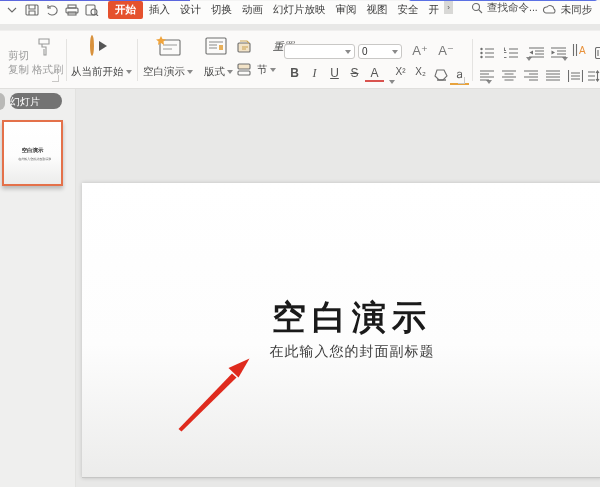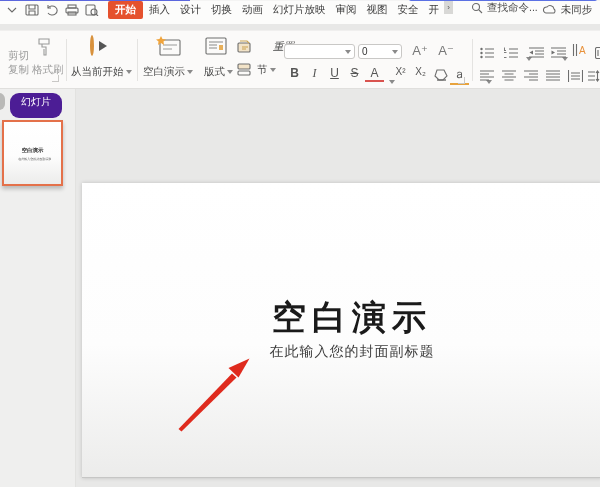--- a/index.html
+++ b/index.html
@@ -38,21 +38,21 @@
   #ribbon svg { stroke:#6e6e6e; fill:none; stroke-width:1.1; }
   .playcirc { width:22px; height:22px; border:2px solid #d8913c; border-radius:50%; position:relative; }
   .playcirc .tri { position:absolute; left:7px; top:4px; width:0; height:0; border:5px solid transparent; border-left:8px solid #555; }
   .combo { background:#fff; border:1px solid #c9c8c6; border-radius:3px; height:15px; display:flex; align-items:center; padding:0 3px; font-size:10px; color:#333; }
   .combo .caret { margin-left:auto; }
   .charbtn { font-size:12px; color:#555; width:19px; text-align:center; display:inline-block; }
   .corner { width:7px; height:7px; border-right:1px solid #c9c8c6; border-bottom:1px solid #c9c8c6; }
 
   
   #sidebar { left:0; top:89px; width:76px; height:398px; background:#efefee; border-right:1px solid #e2e2e0; }
-  .pill { left:10px; top:4px; width:52px; height:25px; background:#4c1d95; border-radius:9px; color:#fff; font-size:10px; text-align:center; line-height:17px; }
+  .pill { left:10px; top:4px; width:52px; height:16px; background:#737373; border-radius:9px; color:#fff; font-size:10px; line-height:17px; }
   .pill-cut { left:-7px; top:4px; width:12px; height:17px; background:#b9b9b7; border-radius:9px; }
   .thumb { left:2px; top:31px; width:61px; height:66px; border:2px solid #e4714a; background:linear-gradient(180deg,#fff 0%,#fdfdfd 55%,#ececeb 100%); box-shadow:0 3px 4px rgba(0,0,0,.22); }
   .thumb .t1 { margin-top:24px; text-align:center; font-size:6px; color:#222; font-weight:bold; transform:scale(.9); }
   .thumb .t2 { text-align:center; font-size:6px; color:#555; transform:scale(.5); white-space:nowrap; }
 
   
   #canvas { left:76px; top:89px; width:524px; height:398px; background:#e8e8e7; }
   #slide { left:6px; top:94px; width:520px; height:295px; background:linear-gradient(180deg,#ffffff 0%,#fdfdfd 55%,#ececeb 100%); box-shadow:0 0 4px rgba(0,0,0,.18); border-bottom:1px solid #c6c6c5; }
   #slide .title { left:70px; top:112px; width:400px; text-align:center; font-size:34px; font-weight:bold; color:#1a1a1a; letter-spacing:6px; }
   #slide .subtitle { left:70px; top:160px; width:400px; text-align:center; font-size:14px; color:#3c3c3c; letter-spacing:1px; }

